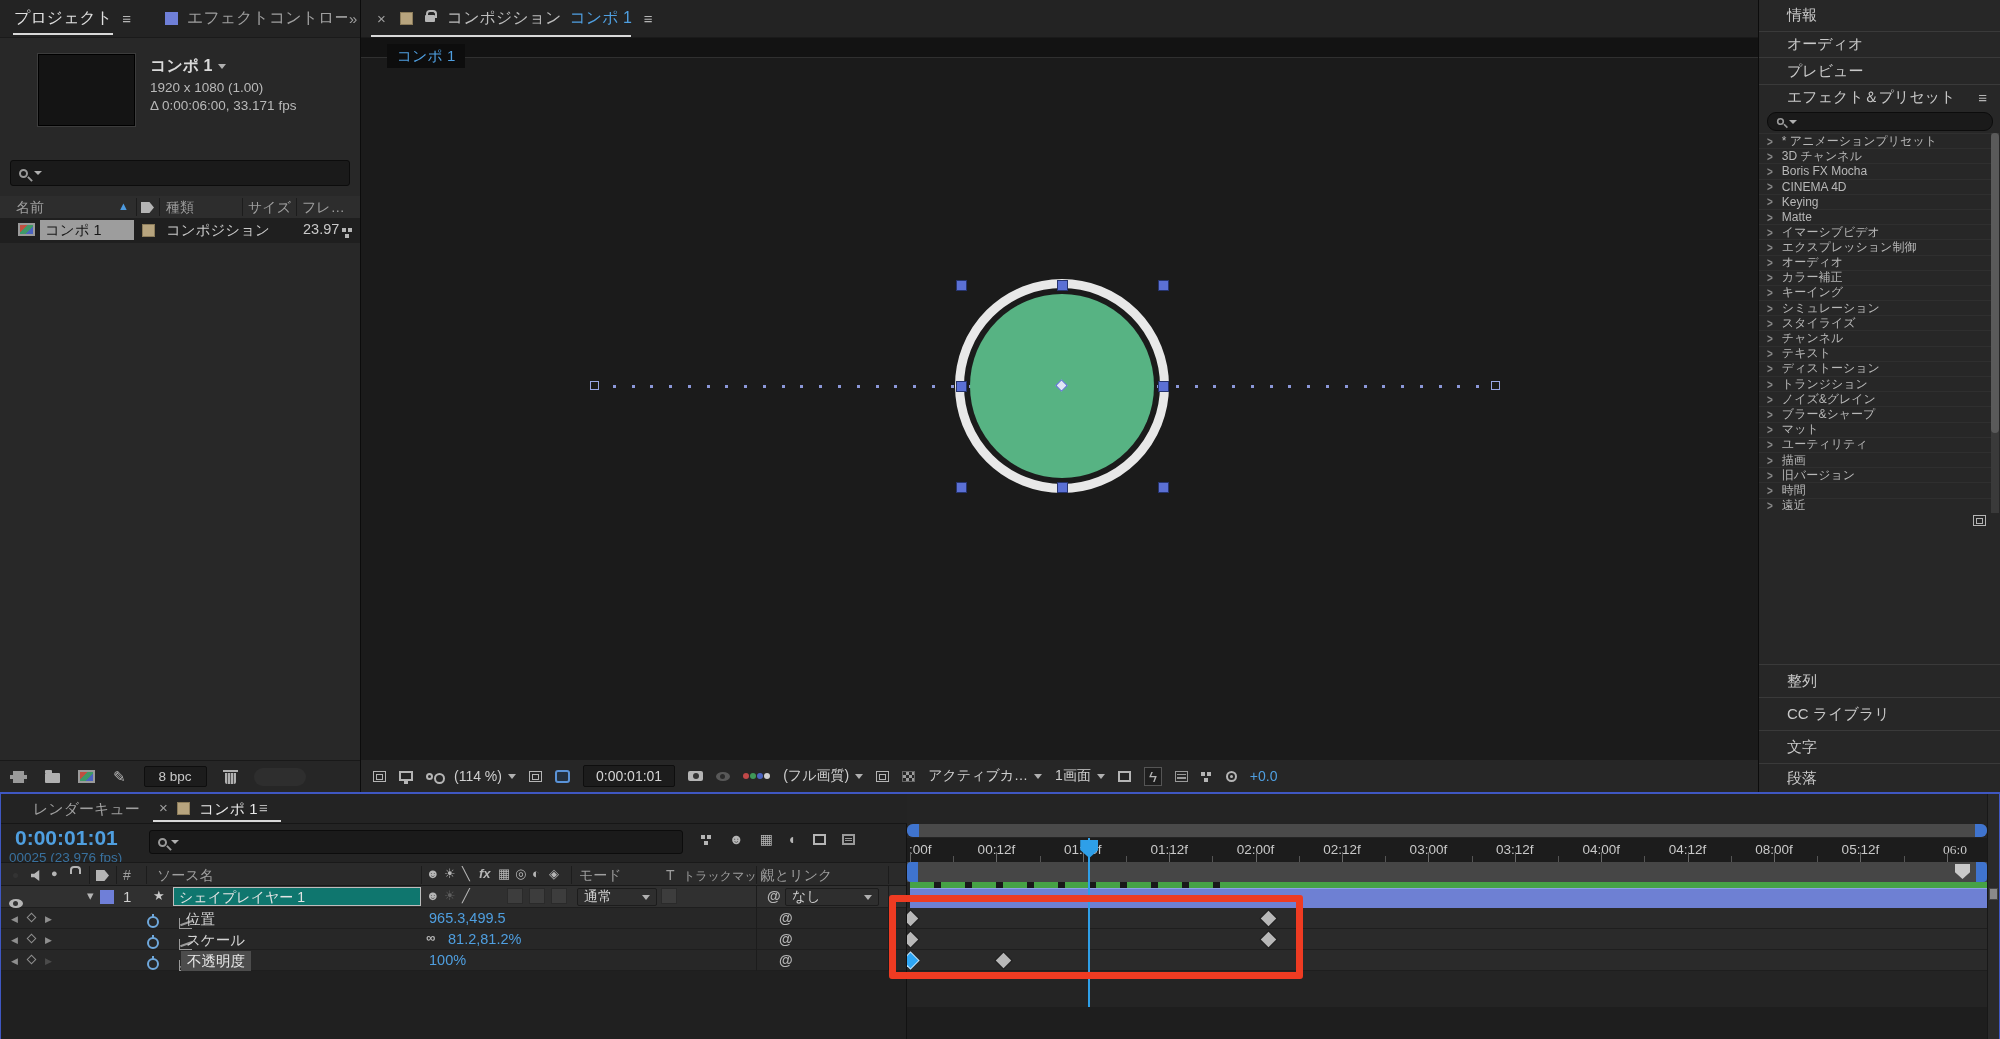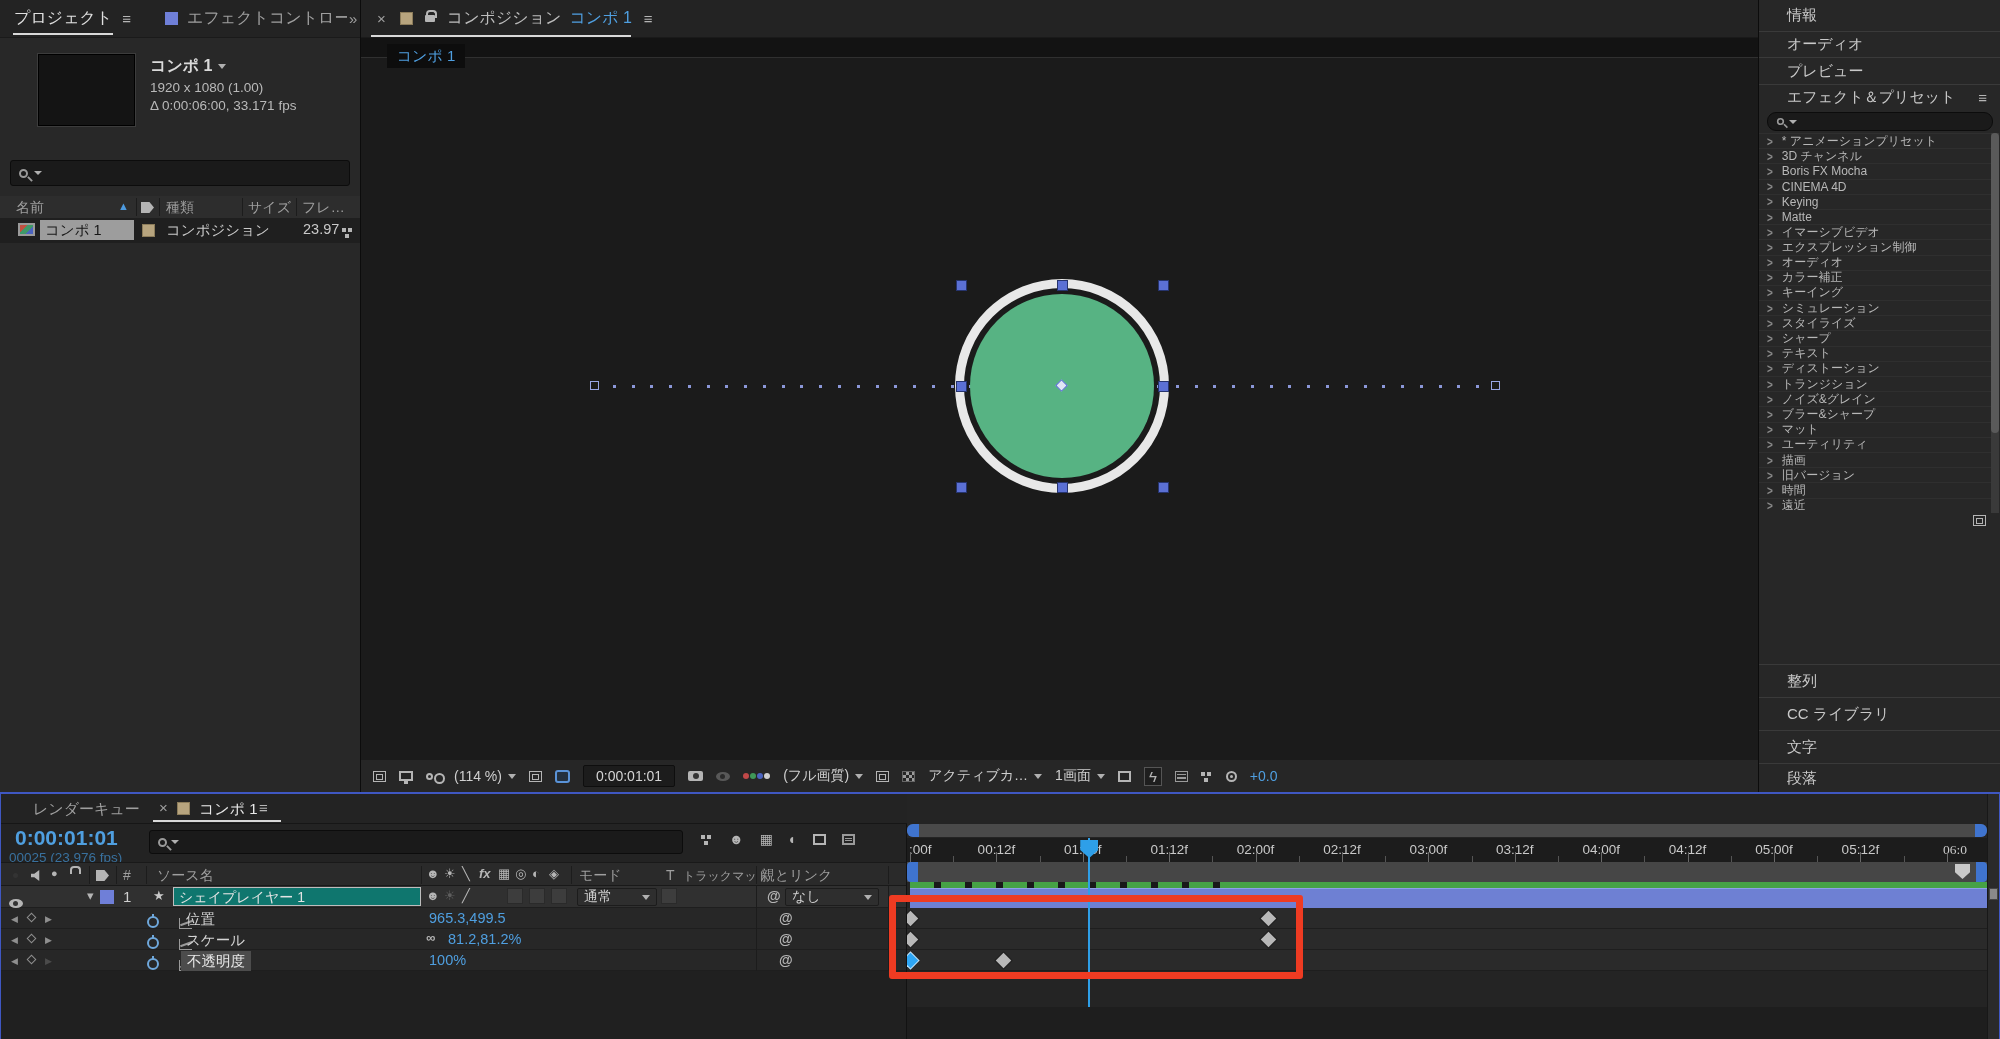--- a/index.html
+++ b/index.html
@@ -125,20 +125,29 @@
 
   <div class="abs" style="left:0;top:218px;width:360px;height:25px;background:#1f1f1f">
     <span class="ic-comp abs" style="left:18px;top:5px"></span>
     <span class="abs" style="left:40px;top:2px;width:94px;height:20px;background:#9d9d9d;color:#161616;font-size:14.5px;padding:1px 5px">コンポ 1</span>
     <span class="abs" style="left:142px;top:6px;width:13px;height:13px;background:#b7a47e;border:1px solid #8c7c5a"></span>
     <span class="abs" style="left:166px;top:3px;color:#c9c9c9;font-size:14.5px">コンポジション</span>
     <span class="abs" style="left:303px;top:3px;color:#c9c9c9;font-size:14.5px">23.97</span>
     <span class="ic-flow abs" style="left:342px;top:8px"></span>
   </div>
 
+  <div class="abs" style="left:0;top:760px;width:360px;height:32px;background:#262626;border-top:1px solid #191919;display:flex;align-items:center;gap:18px;padding-left:10px">
+    <span class="ic-film"></span>
+    <span class="ic-folder"></span>
+    <span class="ic-comp"></span>
+    <span class="g i-pen" style="font-size:15px"></span>
+    <span style="background:#1c1c1c;border:1px solid #0e0e0e;border-radius:2px;padding:2px 14px;font-size:13.5px;color:#c9c9c9">8 bpc</span>
+    <span class="ic-trash"></span>
+    <span style="width:52px;height:18px;background:#2e2e2e;border-radius:9px"></span>
+  </div>
 </div>
 
 <div class="panel" style="left:360px;top:0;width:1398px;height:792px;background:#131313;border-left:1px solid #0c0c0c">
   <div class="tabbar">
     <span class="g i-close" style="margin-left:16px;color:#9f9f9f;font-size:15px"></span>
     <span style="width:13px;height:13px;background:#b7a47e;border:1px solid #8c7c5a;margin-left:14px"></span>
     <span class="ic-lock" style="margin-left:12px;margin-top:0"></span>
     <span style="margin-left:12px;color:#bdbdbd;font-size:16px">コンポジション</span>
     <span style="margin-left:8px;color:#4f9fe0;font-size:16px">コンポ 1</span>
     <span class="g i-menu" style="margin-left:12px;font-size:15px"></span>
@@ -327,21 +336,21 @@
       <div class="fx-item">
         <div class="fx-chev">&gt;</div>
         <div class="fx-name">シミュレーション</div>
       </div>
       <div class="fx-item">
         <div class="fx-chev">&gt;</div>
         <div class="fx-name">スタイライズ</div>
       </div>
       <div class="fx-item">
         <div class="fx-chev">&gt;</div>
-        <div class="fx-name">シャープ</div>
+        <div class="fx-name">チャンネル</div>
       </div>
       <div class="fx-item">
         <div class="fx-chev">&gt;</div>
         <div class="fx-name">テキスト</div>
       </div>
       <div class="fx-item">
         <div class="fx-chev">&gt;</div>
         <div class="fx-name">ディストーション</div>
       </div>
       <div class="fx-item">
@@ -528,21 +537,21 @@
           <div class="ruler-label" style="left: 2px;">:00f</div>
           <div class="ruler-label" style="left: 89.4px; transform: translateX(-50%);">00:12f</div>
           <div class="ruler-label" style="left: 175.8px; transform: translateX(-50%);">01:00f</div>
           <div class="ruler-label" style="left: 262.2px; transform: translateX(-50%);">01:12f</div>
           <div class="ruler-label" style="left: 348.6px; transform: translateX(-50%);">02:00f</div>
           <div class="ruler-label" style="left: 435px; transform: translateX(-50%);">02:12f</div>
           <div class="ruler-label" style="left: 521.4px; transform: translateX(-50%);">03:00f</div>
           <div class="ruler-label" style="left: 607.8px; transform: translateX(-50%);">03:12f</div>
           <div class="ruler-label" style="left: 694.2px; transform: translateX(-50%);">04:00f</div>
           <div class="ruler-label" style="left: 780.6px; transform: translateX(-50%);">04:12f</div>
-          <div class="ruler-label" style="left: 867px; transform: translateX(-50%);">05:00f</div>
+          <div class="ruler-label" style="left: 867px; transform: translateX(-50%);">08:00f</div>
           <div class="ruler-label" style="left: 953.4px; transform: translateX(-50%);">05:12f</div>
           <div class="ruler-label" style="left: 1048px; transform: translateX(-50%); font-family: Liberation Serif, serif;">06:0</div>
         </div>
       <div class="abs" style="left:3px;bottom:0;width:1077px;height:6px;background:repeating-linear-gradient(90deg,#555 0 1px,transparent 1px 43.2px)"></div>
       <div class="abs" style="left:3px;bottom:0;width:1077px;height:10px;background:repeating-linear-gradient(90deg,#6a6a6a 0 1px,transparent 1px 86.4px)"></div>
     </div>
 
     <div class="abs" style="left:0;top:68px;width:1080px;height:20px;background:#464646">
       <div class="abs" style="left:0;top:0;width:11px;height:20px;background:#3f74cf;border-radius:4px 0 0 4px"></div>
       <div class="abs" style="left:1069px;top:0;width:11px;height:20px;background:#3f74cf;border-radius:0 4px 4px 0"></div>

